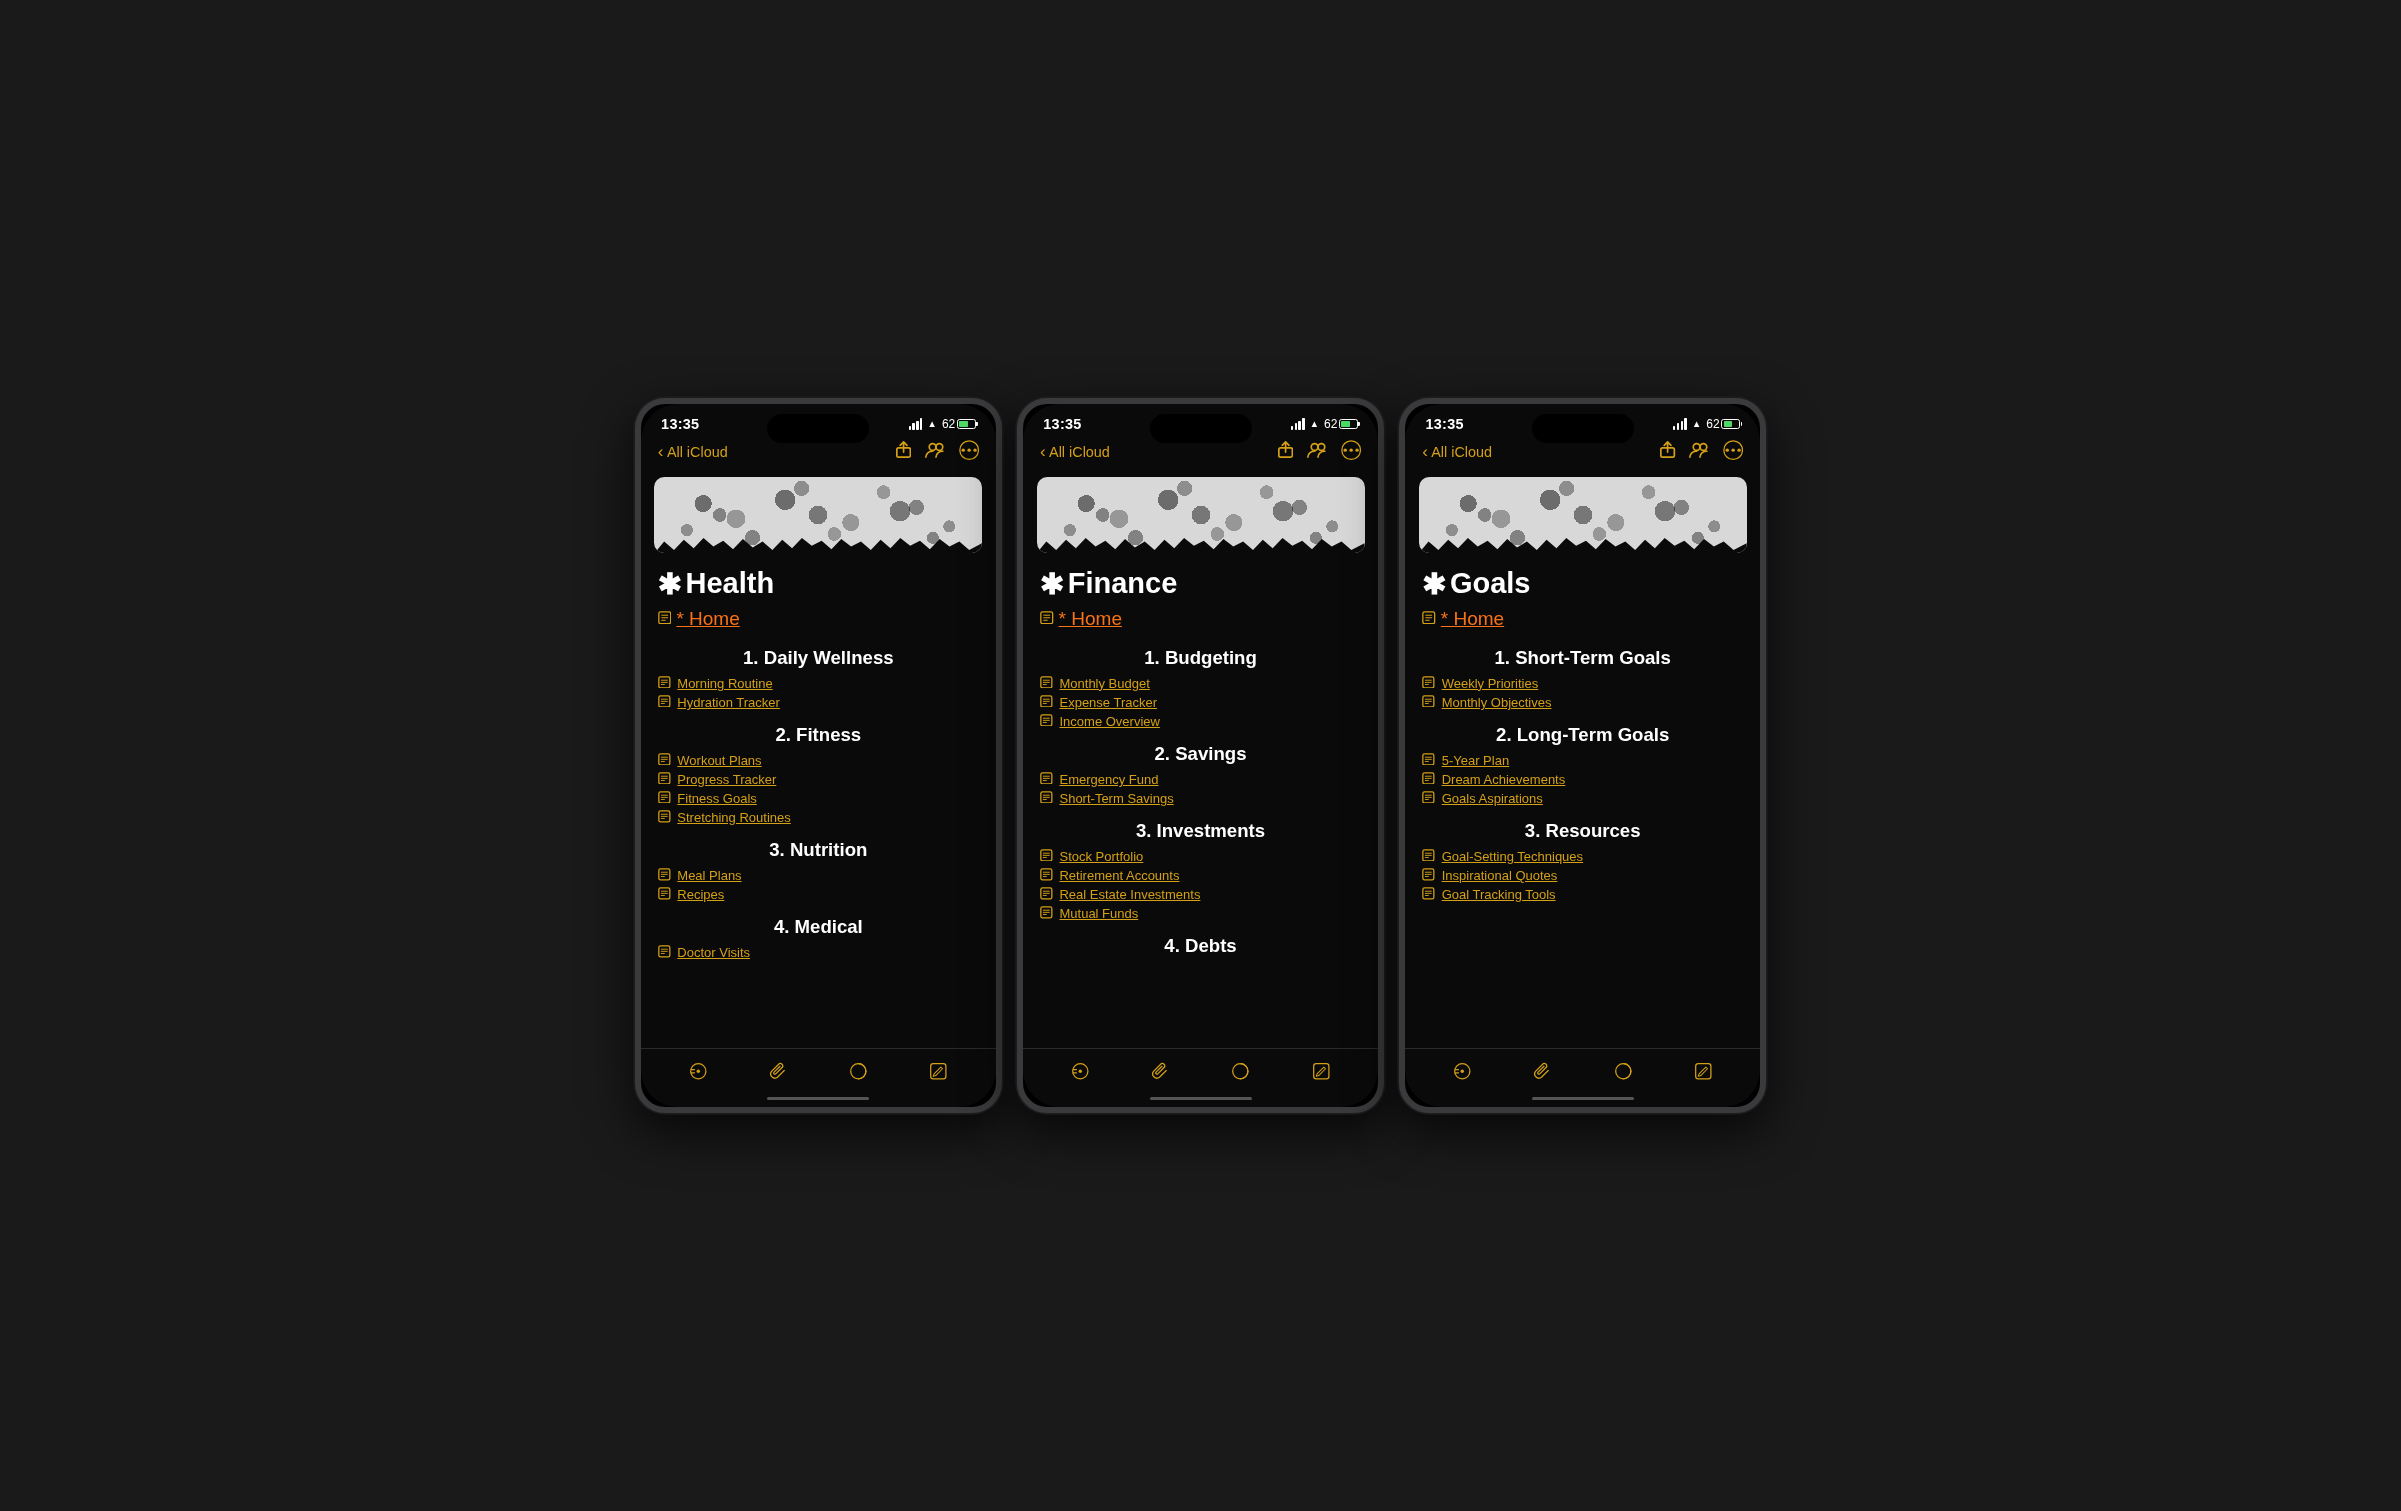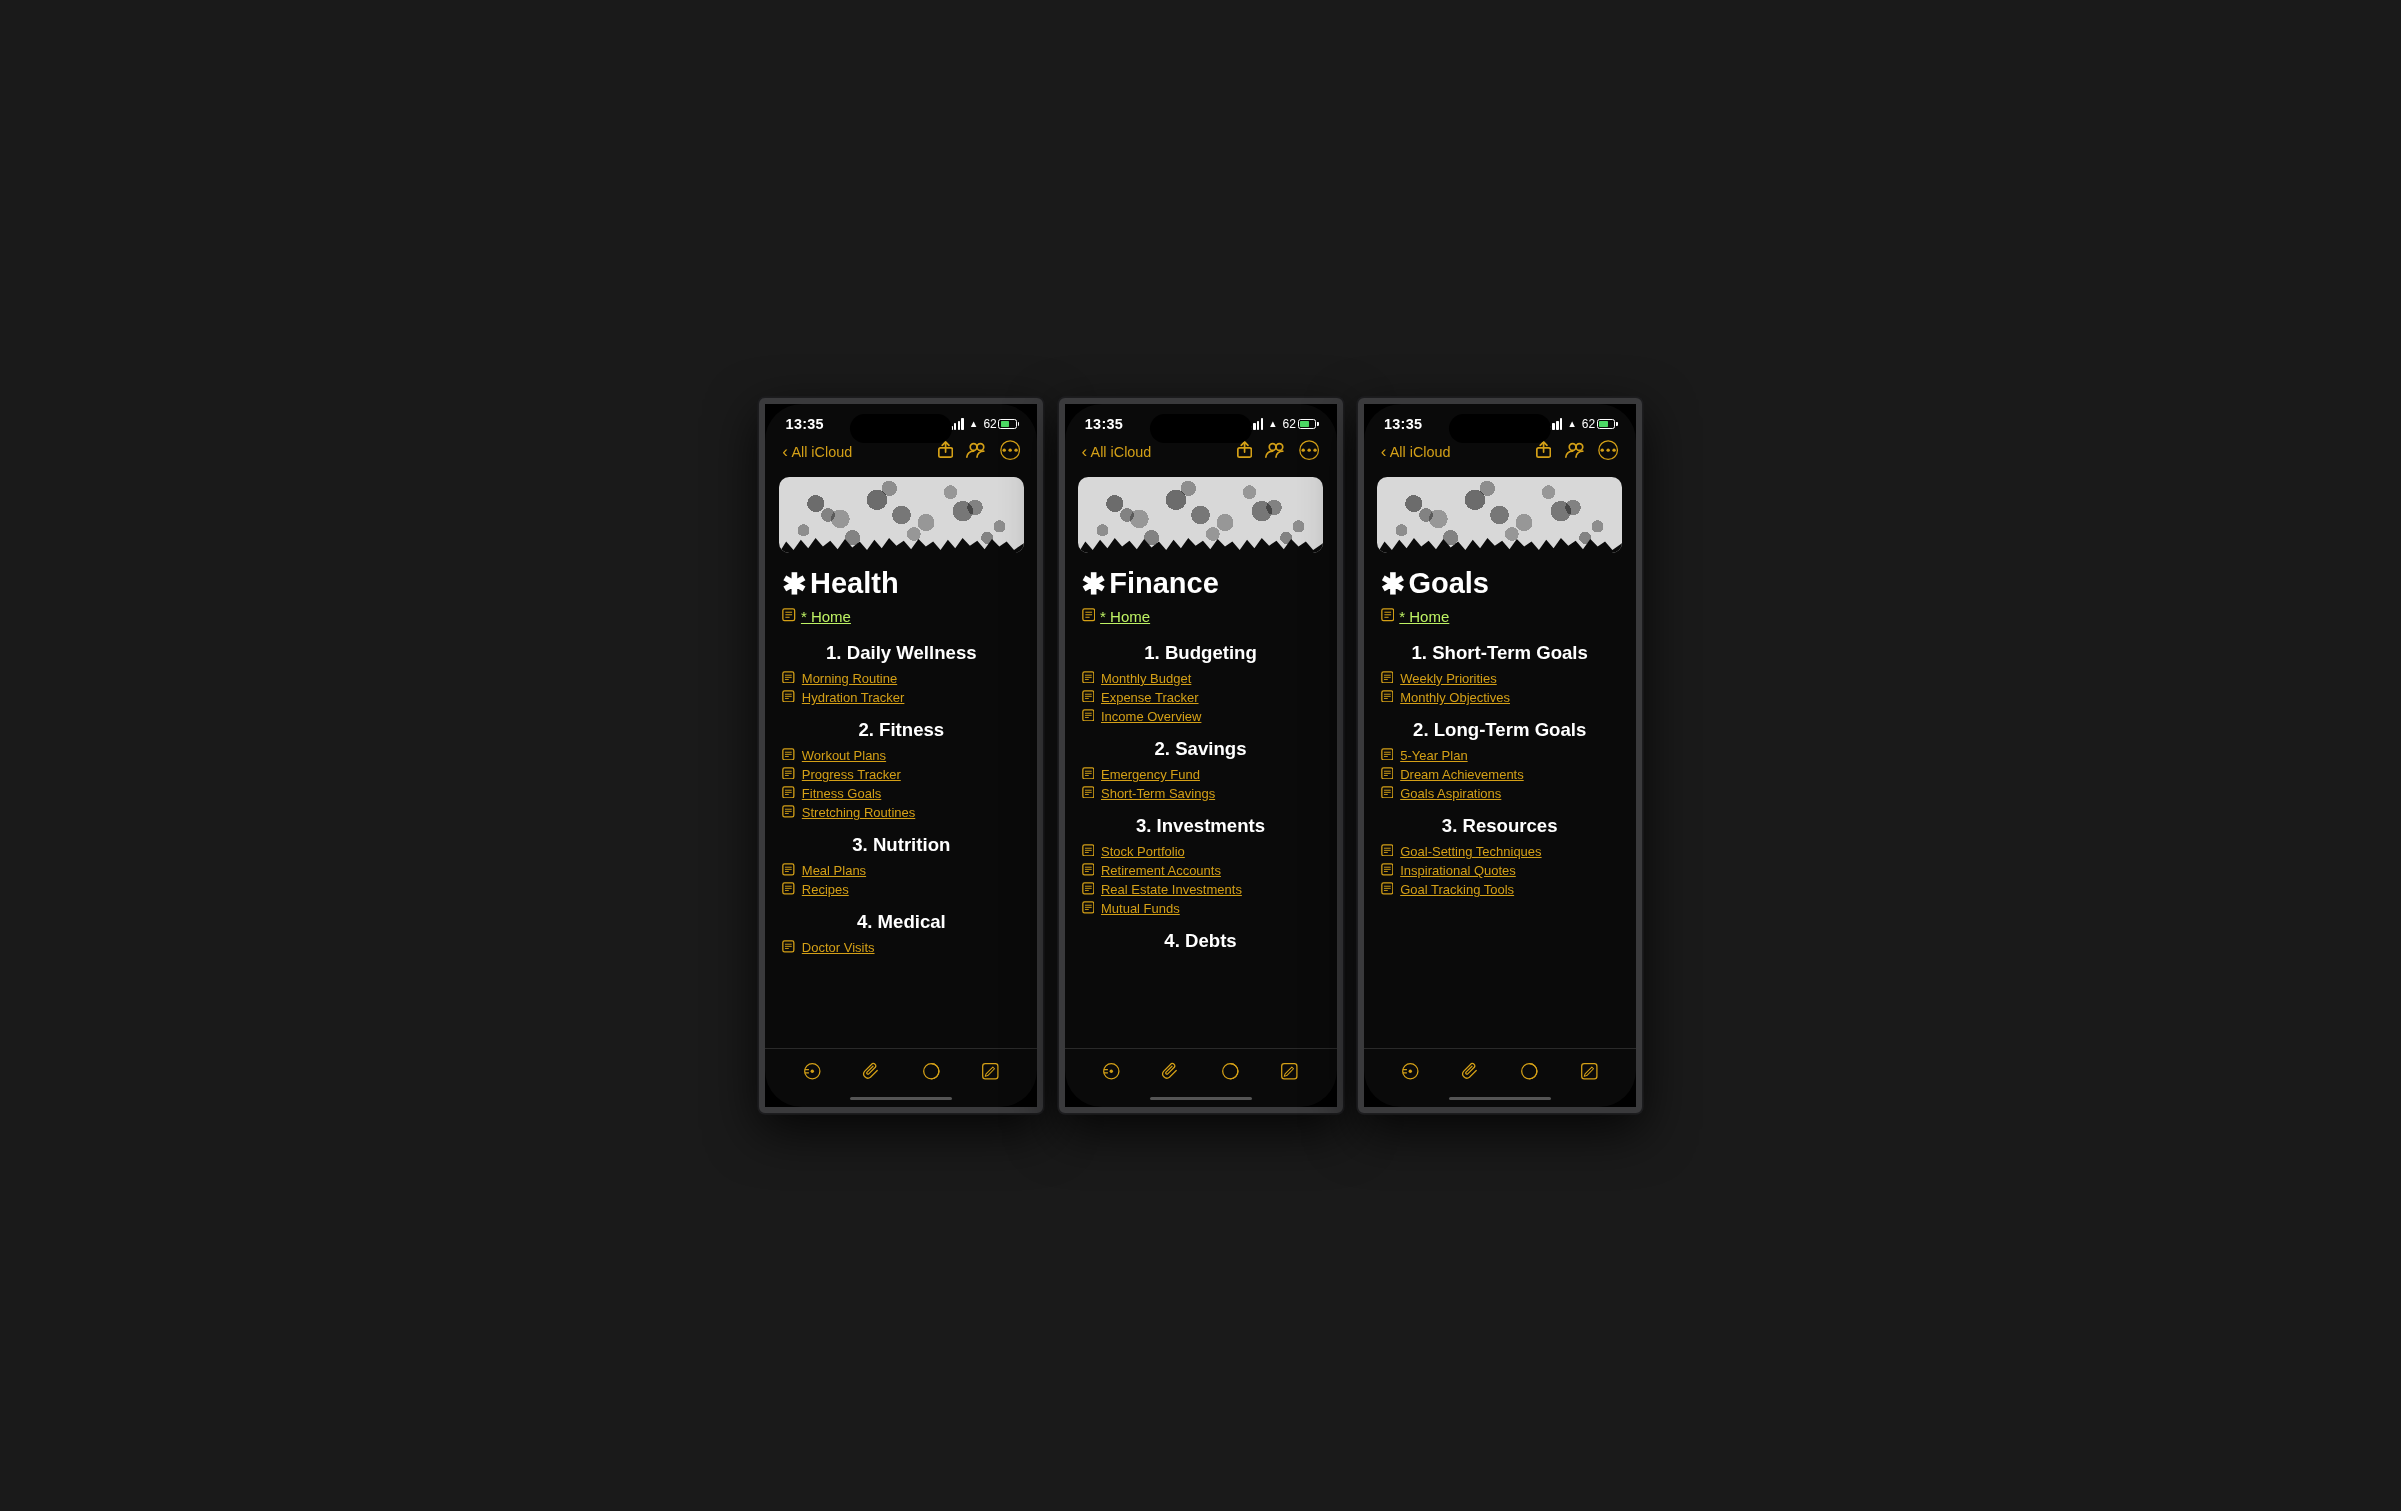--- a/index.html
+++ b/index.html
@@ -14,24 +14,24 @@
       padding: 17px;
     }
 
     .phones-container {
       display: flex;
       gap: 15.2px;
       align-items: center;
     }
 
     .phone {
-      width: 284px;
+      width: 367px;
       height: 715px;
       background: #000;
-      border-radius: 6px;
+      border-radius: 30px;
       border: 6.8px solid #3a3a3c;
       position: relative;
       overflow: hidden;
       box-shadow: 0 0 0 1.7px #1c1c1e, 0 17px 51px rgba(0,0,0,0.8);
     }
 
     
     .phone::before {
       content: '';
       position: absolute;
@@ -242,22 +242,22 @@
       gap: 5.1px;
       margin-bottom: 17px;
     }
 
     .home-icon {
       color: #d4a017;
       font-size: 13.5px;
     }
 
     .home-text {
-      color: #bef264;
-      font-size: 15px;
+      color: #f97316;
+      font-size: 19px;
       text-decoration: underline;
     }
 
     
     .section {
       margin-bottom: 13.5px;
       text-align: center;
     }
 
     .section-title {

